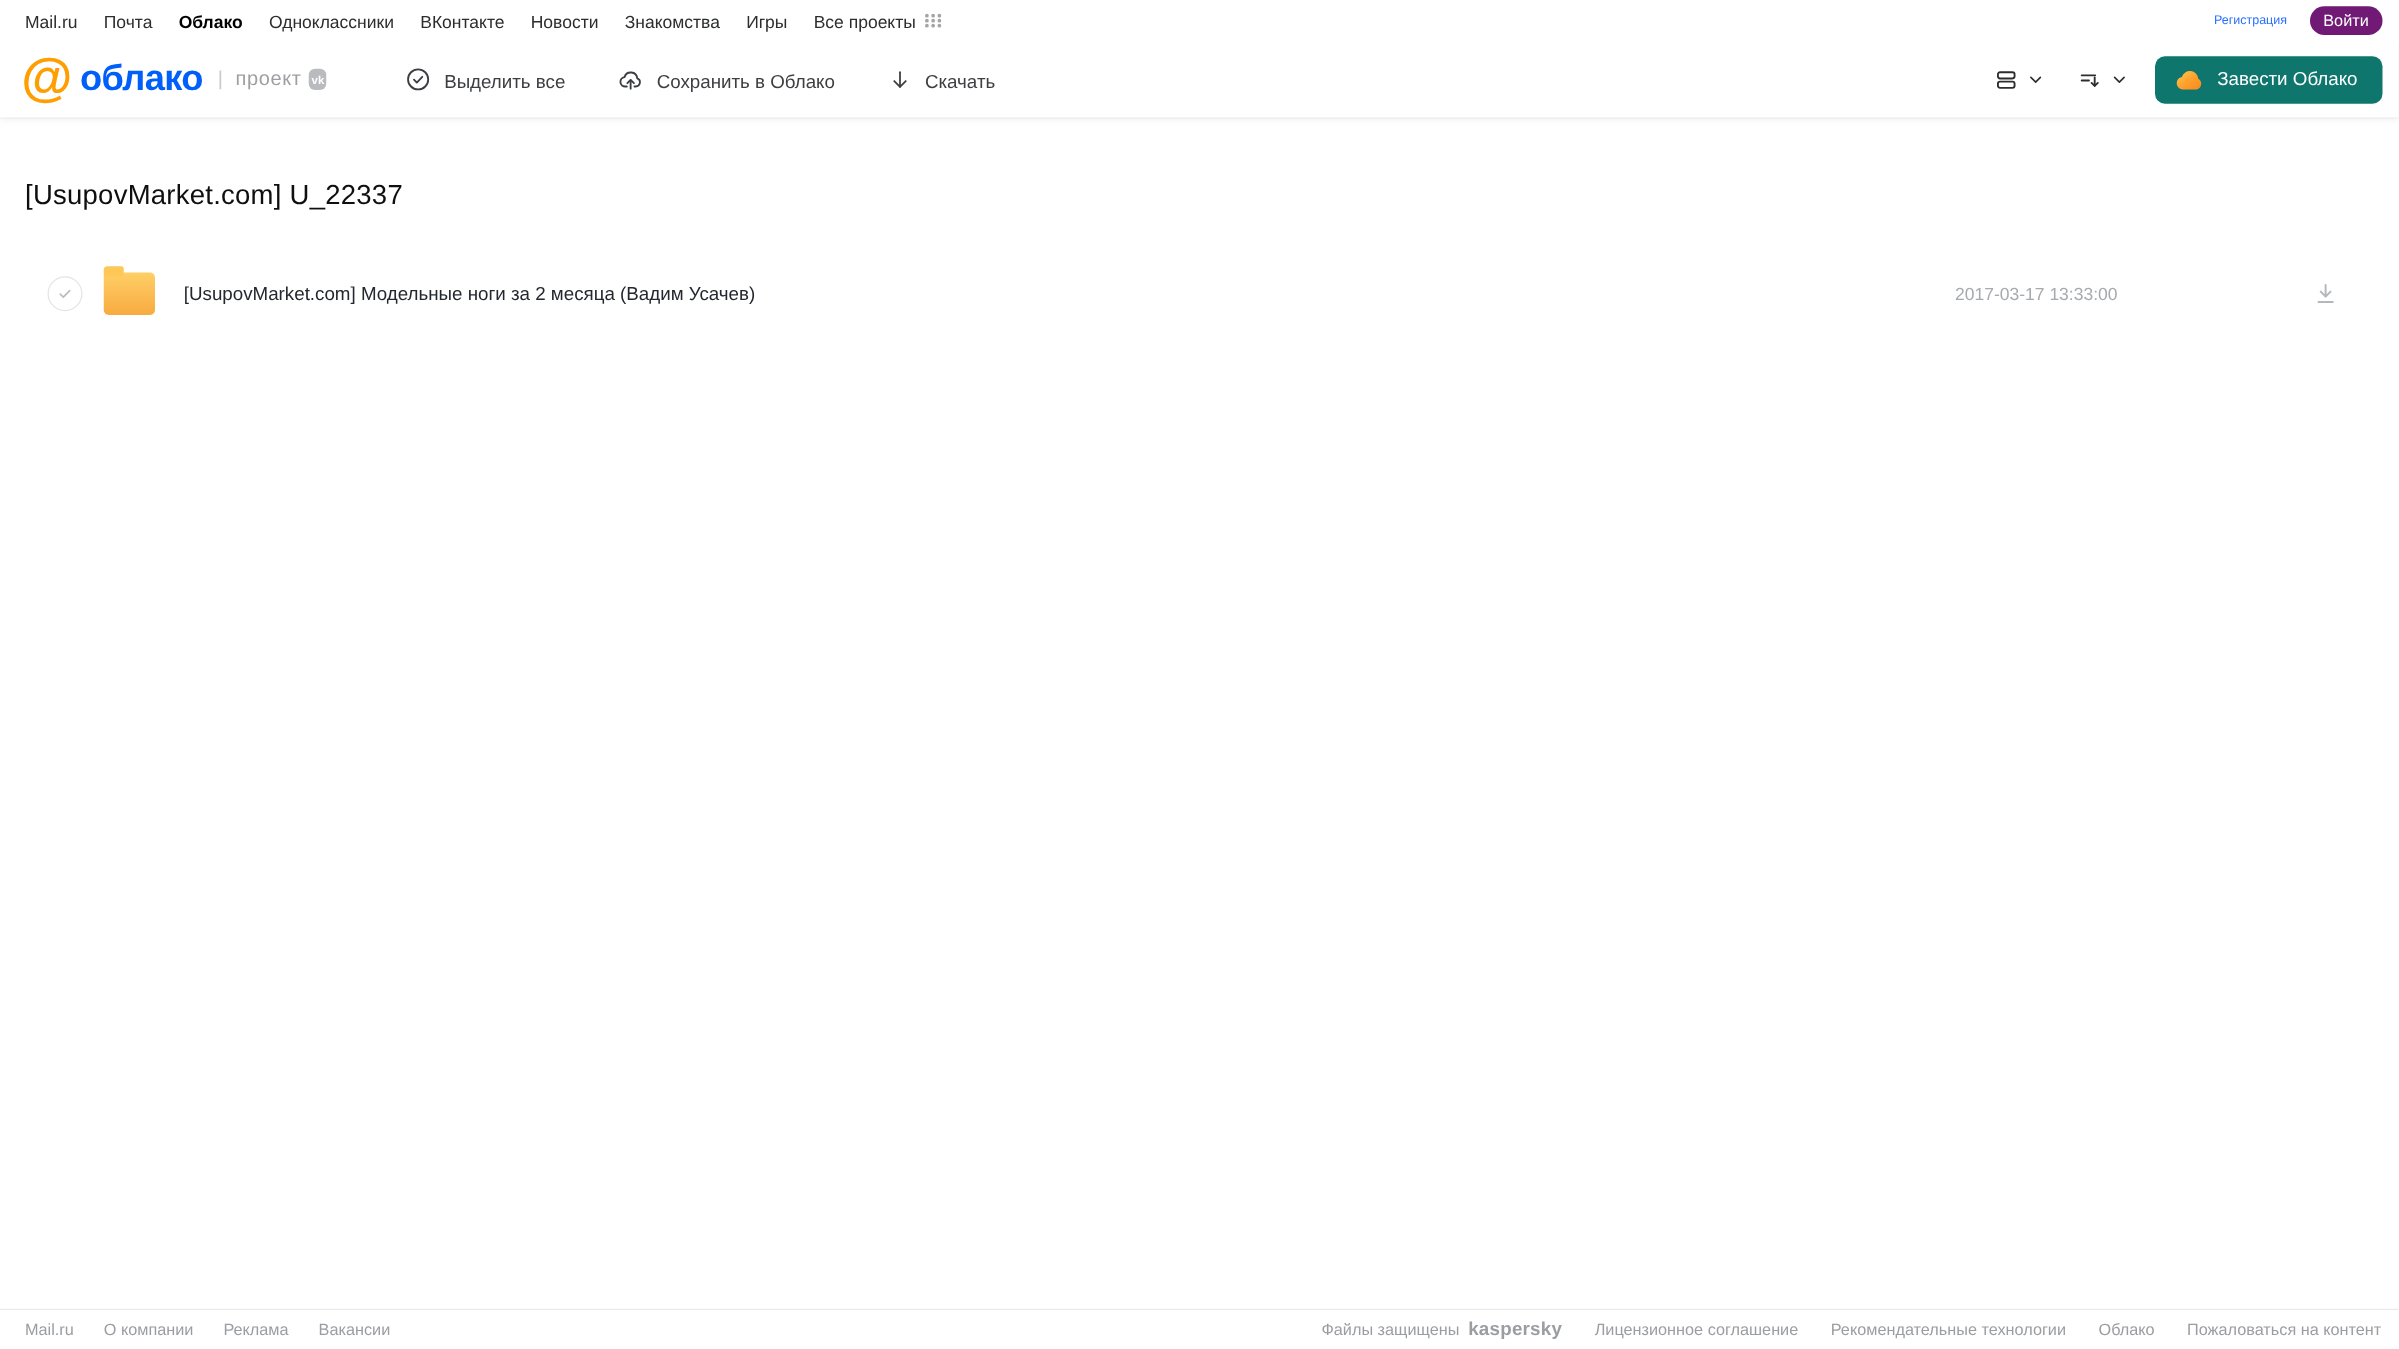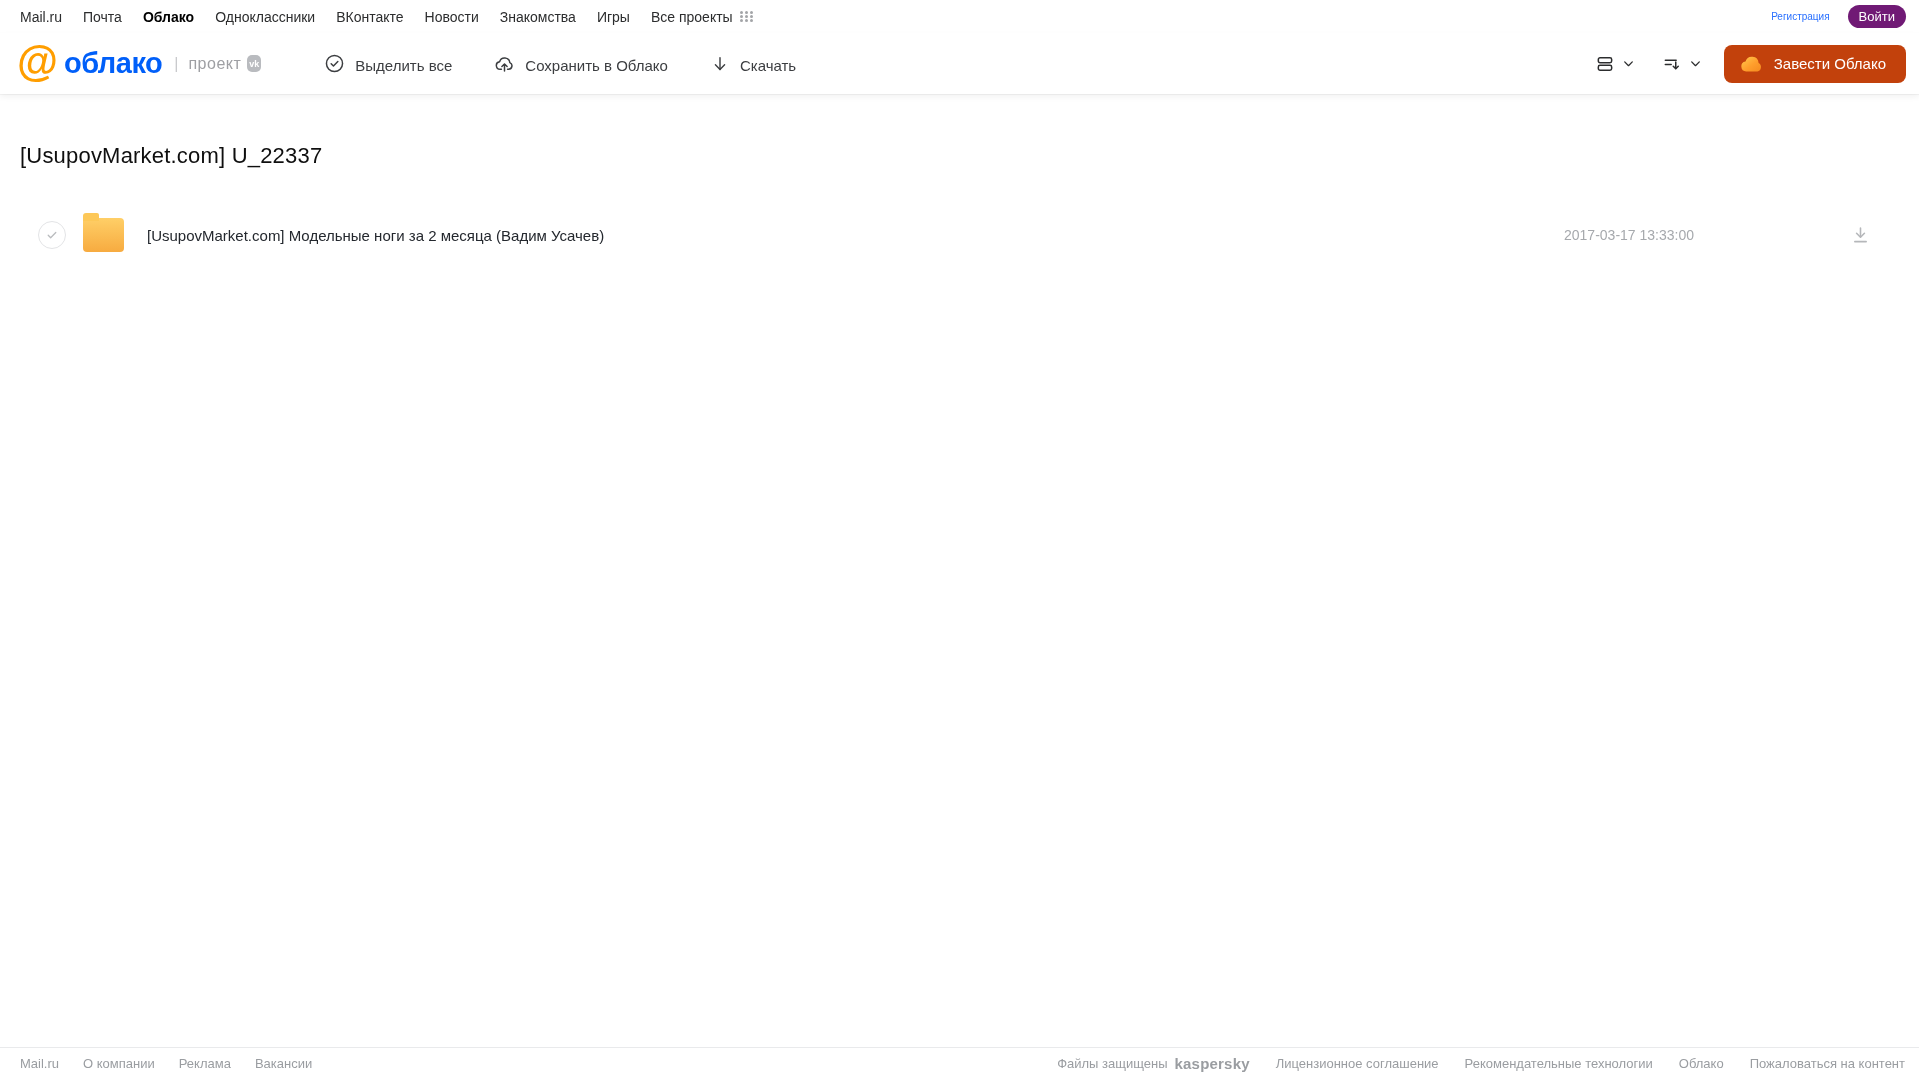--- a/index.html
+++ b/index.html
@@ -67,21 +67,21 @@
   }
   .tool-btn svg { stroke: #3c3e41; }
 
   .header .spacer { flex: 1; }
   .view-controls { display: flex; align-items: center; margin-right: 22px; gap: 27px; }
   .vc-group { display: flex; align-items: center; gap: 7px; cursor: pointer; }
   .vc-group svg { stroke: #2c2d2e; }
 
   .get-cloud-btn {
     display: flex; align-items: center; gap: 10px;
-    background: #c2410c; color: #fff; border: none; border-radius: 8px;
+    background: #0f766e; color: #fff; border: none; border-radius: 8px;
     height: 38px; padding: 0 20px 0 16px;
     font-family: inherit; font-size: 15px; cursor: pointer;
   }
 
   
   .main { flex: 1; padding: 16px 20px; }
   .page-title {
     font-size: 22px; font-weight: 400; color: #0f0f0f;
     margin-top: 33px; letter-spacing: 0.2px;
   }

